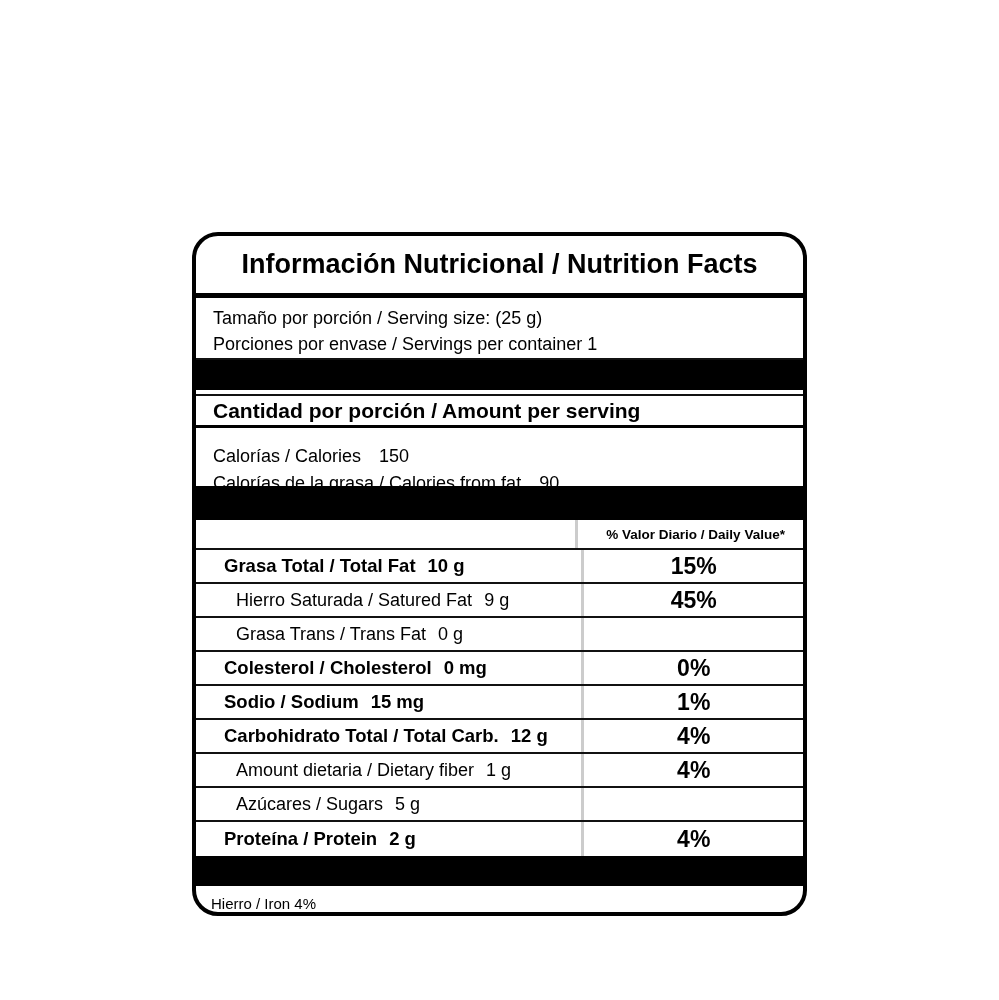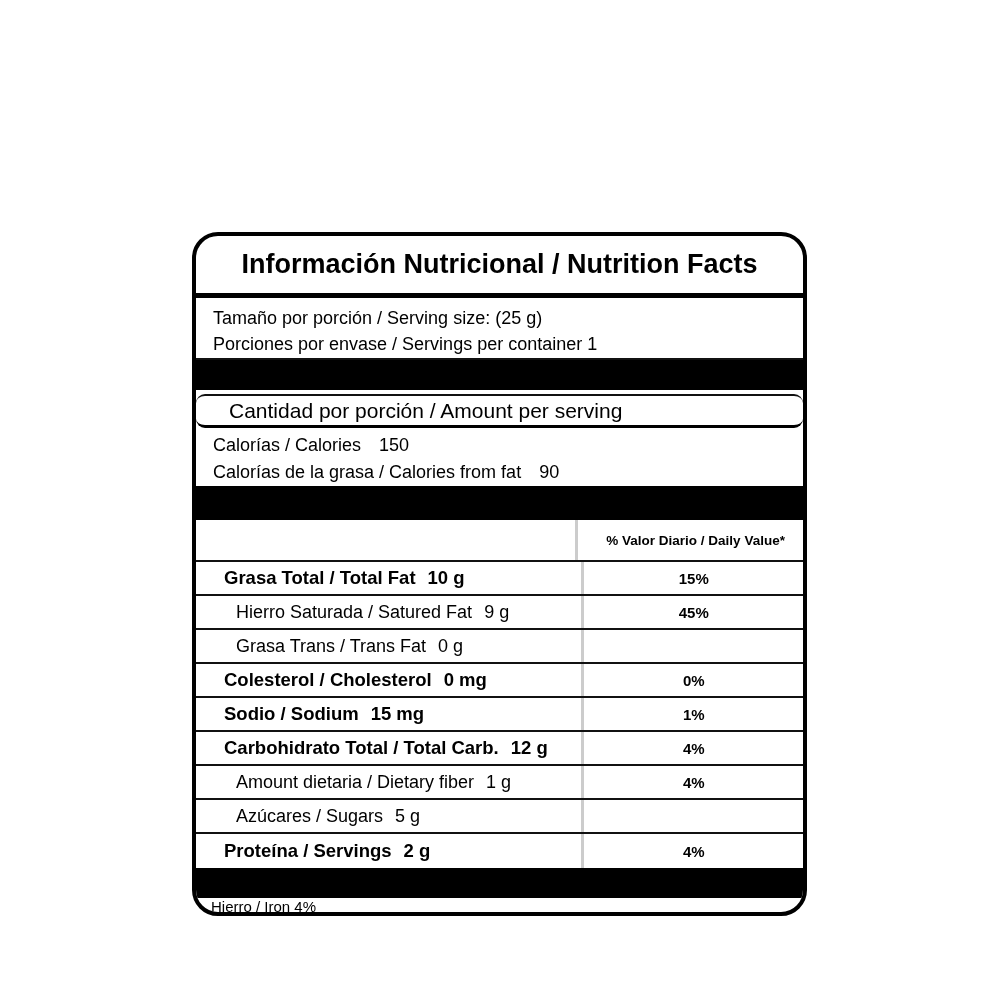--- a/index.html
+++ b/index.html
@@ -60,64 +60,63 @@
   .bar-spacer { height: 4px; flex: 0 0 auto; background: #ffffff; }
 
   
   .amount-header {
     height: 34px;
     flex: 0 0 auto;
     border-top: 2px solid #111111;
     border-bottom: 3px solid #000000;
     display: flex;
     align-items: center;
-    padding-left: 33px;
+    padding-left: 17px;
     font-size: 21px;
-    font-weight: normal;
-    border-radius: 9px;
+    font-weight: bold;
   }
 
   
   .calories-section {
     height: 58px;
     flex: 0 0 auto;
-    padding: 4px 16px 0 17px;
+    padding: 15px 16px 0 17px;
     font-size: 18px;
     line-height: 27px;
   }
   .cal-val { margin-left: 18px; }
 
   
   .dv-table { flex: 0 0 auto; display: flex; flex-direction: column; }
   .t-row {
     display: flex;
     height: 34px;
     flex: 0 0 auto;
     border-bottom: 2px solid #111111;
   }
-  .t-row.header-row { height: 42px; gap: 10px; }
+  .t-row.header-row { height: 30px; gap: 10px; }
   .t-row.last { border-bottom: none; }
   .cell-l {
     width: 64%;
     border-right: 3px solid #cccccc;
     display: flex;
     align-items: center;
     padding-left: 28px;
     font-size: 18px;
   }
   .t-row.indent .cell-l { padding-left: 40px; }
   .t-row.bold .cell-l { font-weight: bold; font-size: 18.5px; }
   .cell-r {
     width: 36%;
     display: flex;
     align-items: center;
     justify-content: center;
   }
   .dv-head { font-size: 13.5px; font-weight: bold; }
-  .pct { font-size: 15px; font-weight: bold; }
+  .pct { font-size: 23px; font-weight: bold; }
   .amt { margin-left: 12px; text-align: right; }
 
   
   .footer-section {
     flex: 1 1 auto;
     display: flex;
     align-items: flex-end;
     padding-left: 15px;
     font-size: 15px;
   }
@@ -218,21 +217,21 @@
     <div class="t-row indent">
       <div class="cell-l">
         <span>Azúcares / Sugars</span>
           <span class="amt">5 g</span>
       </div>
       <div class="cell-r pct"></div>
     </div>
 
     <div class="t-row bold last">
       <div class="cell-l">
-        <span>Proteína / Servings</span>
+        <span>Proteína / Protein</span>
           <span class="amt">2 g</span>
       </div>
       <div class="cell-r pct">4%</div>
     </div>
 
   </div>
 
   <div class="black-bar bar-3"></div>
 
   <div class="footer-section">

